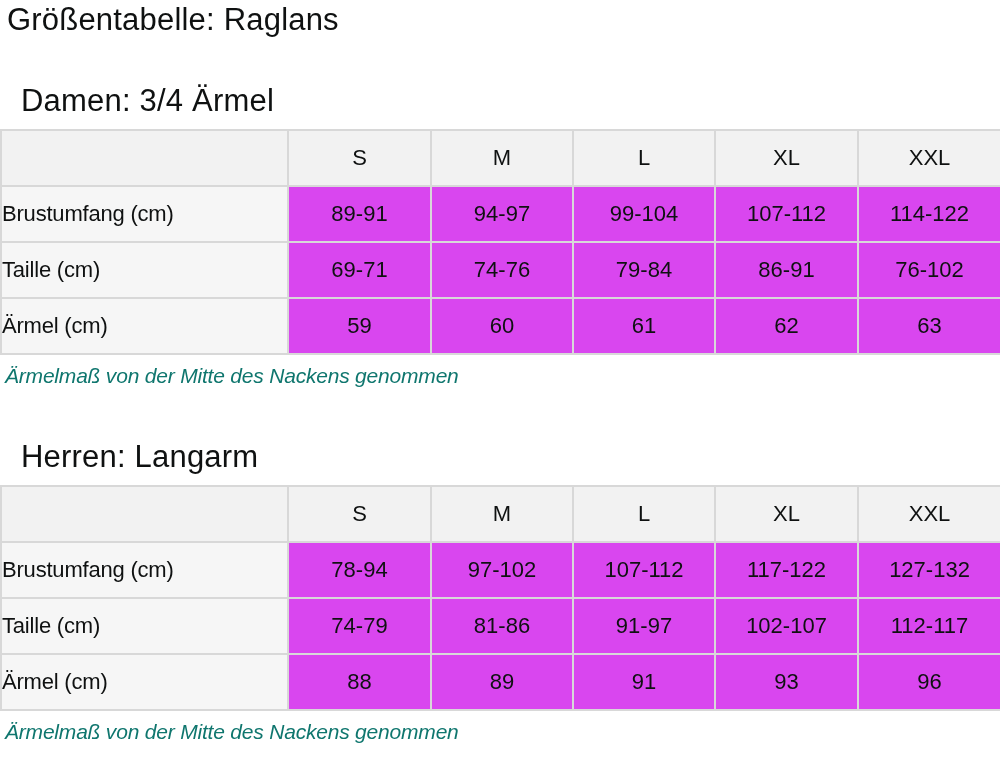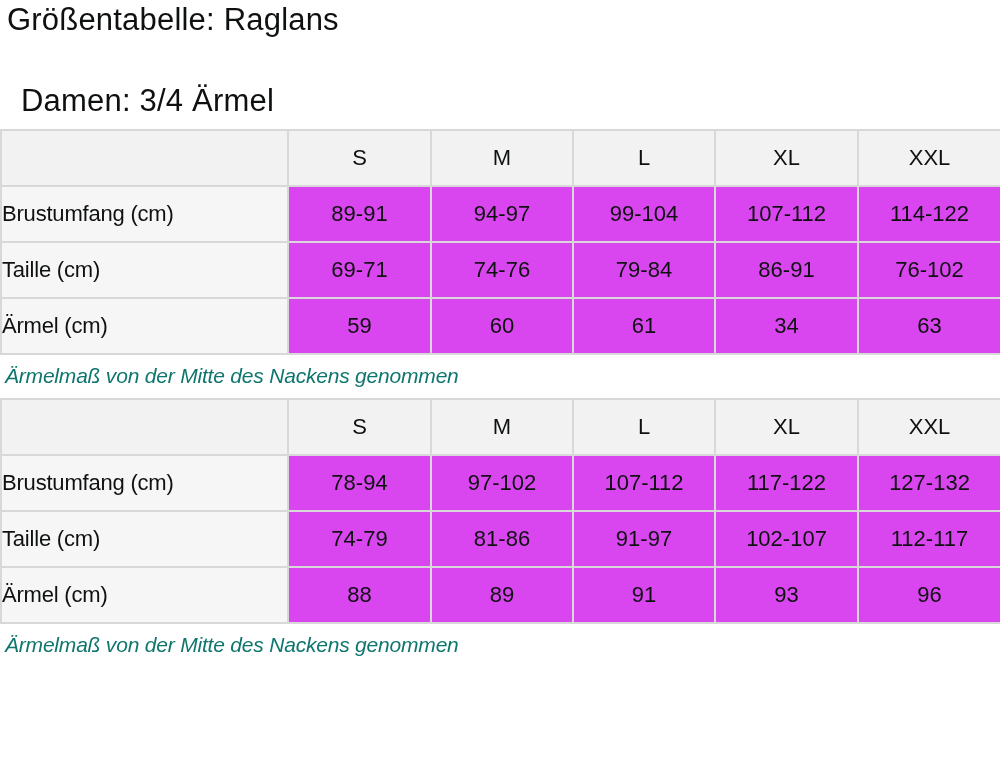--- a/index.html
+++ b/index.html
@@ -111,30 +111,31 @@
         <td class="value-cell">74-76</td>
         <td class="value-cell">79-84</td>
         <td class="value-cell">86-91</td>
         <td class="value-cell">76-102</td>
       </tr>
       <tr>
         <td class="row-label">Ärmel (cm)</td>
         <td class="value-cell">59</td>
         <td class="value-cell">60</td>
         <td class="value-cell">61</td>
-        <td class="value-cell">34</td>
+        <td class="value-cell">62</td>
         <td class="value-cell">63</td>
       </tr>
     </tbody>
   </table>
 
   <p class="measurement-note note-1">Ärmelmaß von der Mitte des Nackens genommen</p>
 </section>
 
 <section>
+  <h2 class="section-heading heading-herren">Herren: Langarm</h2>
 
   <table class="size-table">
     <colgroup>
       <col style="width:287px">
         <col style="width:143px">
         <col style="width:142px">
       <col style="width:142px">
         <col style="width:143px">
         <col style="width:143px">
     </colgroup>

